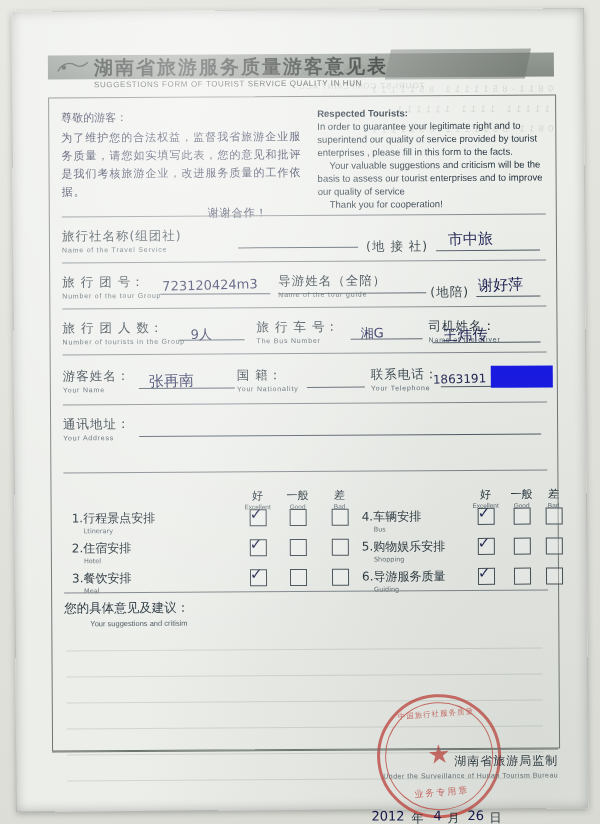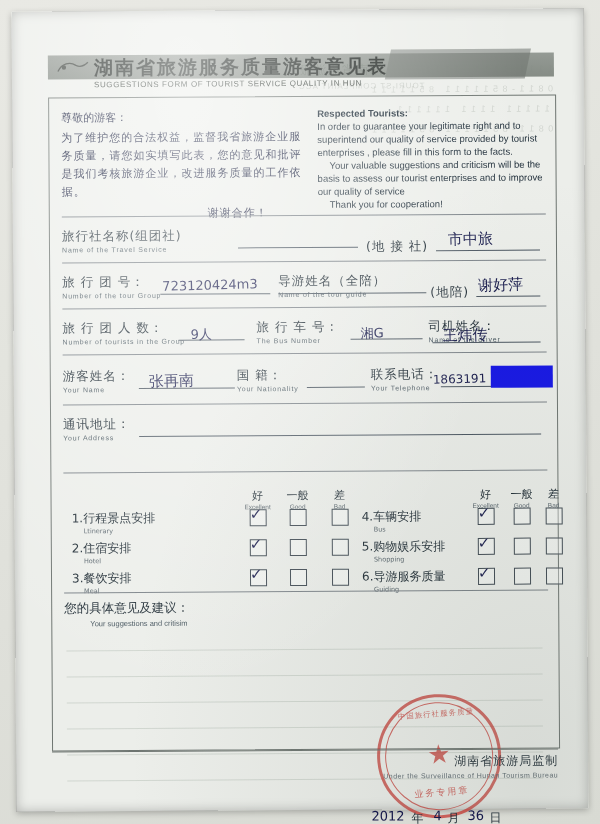--- a/index.html
+++ b/index.html
@@ -407,21 +407,21 @@
         <div class="txt-top">中国旅行社服务质量</div>
         <div class="star">★</div>
         <div class="txt-bot">业务专用章</div>
       </div>
 
       <div class="datebar">
         <span class="slot" style="left:0;top:-4px;">2012</span>
         <span class="cn" style="left:40px;top:-2px;">年</span>
         <span class="slot" style="left:62px;top:-4px;">4</span>
         <span class="cn" style="left:76px;top:-2px;">月</span>
-        <span class="slot" style="left:96px;top:-4px;">36</span>
+        <span class="slot" style="left:96px;top:-4px;">26</span>
         <span class="cn" style="left:118px;top:-2px;">日</span>
 
       </div>
 
     </div>
 
     <div class="footline"></div>
     <div class="footer">
       <span class="cn">湖南省旅游局监制</span>
       <span class="en">Under the Surveillance of Hunan Tourism Bureau</span>

